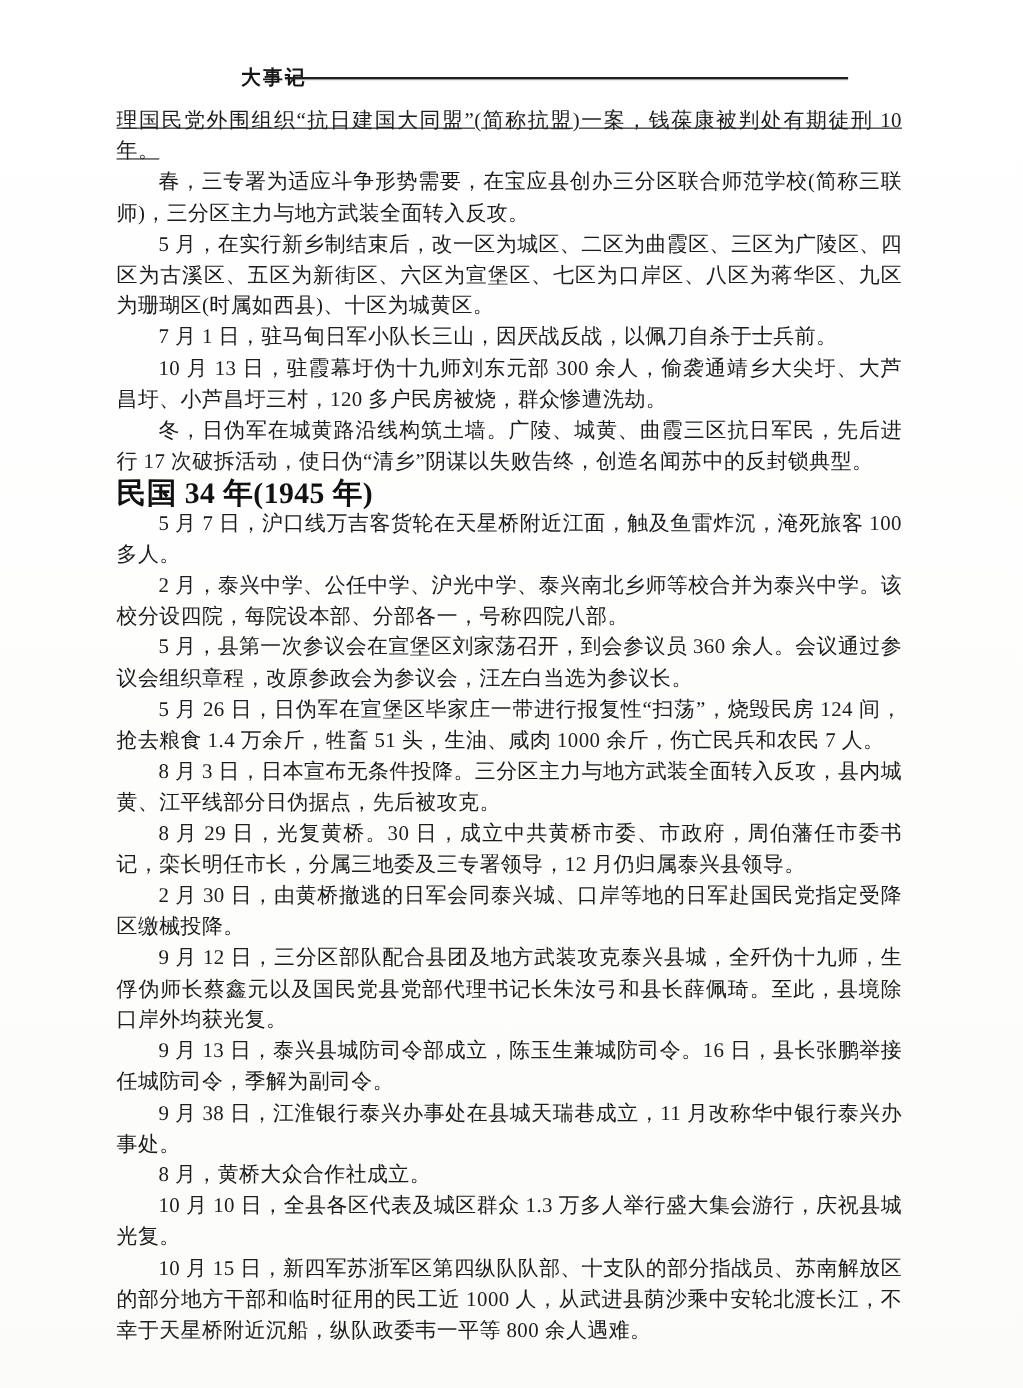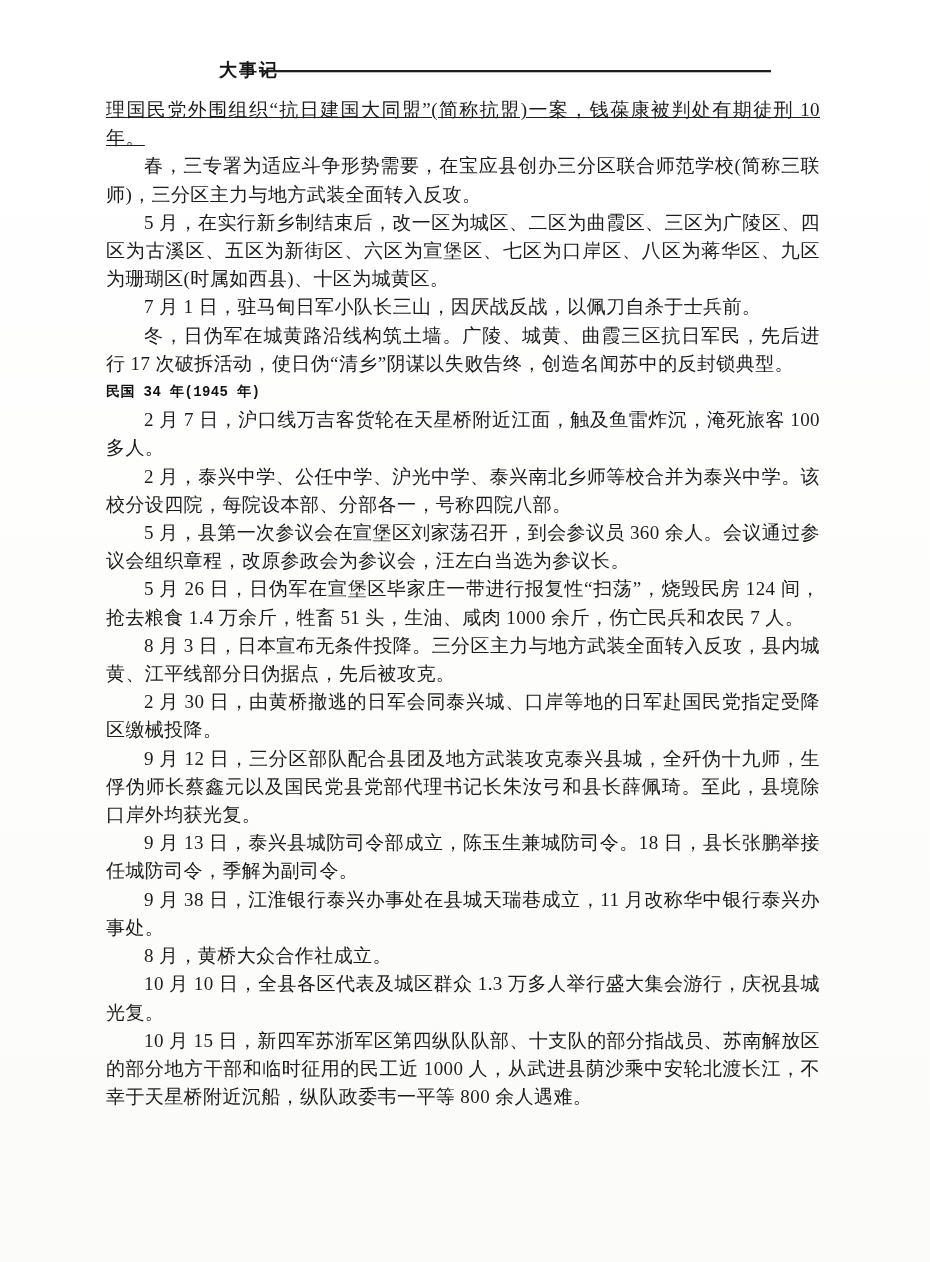--- a/index.html
+++ b/index.html
@@ -60,49 +60,50 @@
   .content p.entry {
     text-indent: 2em;
   }
   .content p.continuation {
     text-indent: 0;
     text-decoration: underline;
   }
   .content p.era-heading {
     text-indent: 0;
     font-weight: bold;
-    font-size: 14px;
+    font-size: 27px;
     color: #111;
-    font-family: Liberation Mono, monospace;
   }
 </style>
 </head>
 <body>
 
 <div class="page">
 
   <div class="running-header">
     <span class="header-title">大事记</span>
     <div class="header-rule"></div>
   </div>
 
   <div class="content">
       <p class="continuation">理国民党外围组织“抗日建国大同盟”(简称抗盟)一案，钱葆康被判处有期徒刑 10 年。</p>
       <p class="entry">春，三专署为适应斗争形势需要，在宝应县创办三分区联合师范学校(简称三联师)，三分区主力与地方武装全面转入反攻。</p>
       <p class="entry">5 月，在实行新乡制结束后，改一区为城区、二区为曲霞区、三区为广陵区、四区为古溪区、五区为新街区、六区为宣堡区、七区为口岸区、八区为蒋华区、九区为珊瑚区(时属如西县)、十区为城黄区。</p>
       <p class="entry">7 月 1 日，驻马甸日军小队长三山，因厌战反战，以佩刀自杀于士兵前。</p>
+      <p class="entry">10 月 13 日，驻霞幕圩伪十九师刘东元部 300 余人，偷袭通靖乡大尖圩、大芦昌圩、小芦昌圩三村，120 多户民房被烧，群众惨遭洗劫。</p>
       <p class="entry">冬，日伪军在城黄路沿线构筑土墙。广陵、城黄、曲霞三区抗日军民，先后进行 17 次破拆活动，使日伪“清乡”阴谋以失败告终，创造名闻苏中的反封锁典型。</p>
       <p class="era-heading">民国 34 年(1945 年)</p>
-      <p class="entry">2 月 7 日，沪口线万吉客货轮在天星桥附近江面，触及鱼雷炸沉，淹死旅客 100 多人。</p>
+      <p class="entry">5 月 7 日，沪口线万吉客货轮在天星桥附近江面，触及鱼雷炸沉，淹死旅客 100 多人。</p>
       <p class="entry">2 月，泰兴中学、公任中学、沪光中学、泰兴南北乡师等校合并为泰兴中学。该校分设四院，每院设本部、分部各一，号称四院八部。</p>
       <p class="entry">5 月，县第一次参议会在宣堡区刘家荡召开，到会参议员 360 余人。会议通过参议会组织章程，改原参政会为参议会，汪左白当选为参议长。</p>
       <p class="entry">5 月 26 日，日伪军在宣堡区毕家庄一带进行报复性“扫荡”，烧毁民房 124 间，抢去粮食 1.4 万余斤，牲畜 51 头，生油、咸肉 1000 余斤，伤亡民兵和农民 7 人。</p>
       <p class="entry">8 月 3 日，日本宣布无条件投降。三分区主力与地方武装全面转入反攻，县内城黄、江平线部分日伪据点，先后被攻克。</p>
+      <p class="entry">8 月 29 日，光复黄桥。30 日，成立中共黄桥市委、市政府，周伯藩任市委书记，栾长明任市长，分属三地委及三专署领导，12 月仍归属泰兴县领导。</p>
       <p class="entry">2 月 30 日，由黄桥撤逃的日军会同泰兴城、口岸等地的日军赴国民党指定受降区缴械投降。</p>
       <p class="entry">9 月 12 日，三分区部队配合县团及地方武装攻克泰兴县城，全歼伪十九师，生俘伪师长蔡鑫元以及国民党县党部代理书记长朱汝弓和县长薛佩琦。至此，县境除口岸外均获光复。</p>
-      <p class="entry">9 月 13 日，泰兴县城防司令部成立，陈玉生兼城防司令。18 日，县长张鹏举接任城防司令，季解为副司令。</p>
+      <p class="entry">9 月 13 日，泰兴县城防司令部成立，陈玉生兼城防司令。16 日，县长张鹏举接任城防司令，季解为副司令。</p>
       <p class="entry">9 月 38 日，江淮银行泰兴办事处在县城天瑞巷成立，11 月改称华中银行泰兴办事处。</p>
       <p class="entry">8 月，黄桥大众合作社成立。</p>
       <p class="entry">10 月 10 日，全县各区代表及城区群众 1.3 万多人举行盛大集会游行，庆祝县城光复。</p>
       <p class="entry">10 月 15 日，新四军苏浙军区第四纵队队部、十支队的部分指战员、苏南解放区的部分地方干部和临时征用的民工近 1000 人，从武进县荫沙乘中安轮北渡长江，不幸于天星桥附近沉船，纵队政委韦一平等 800 余人遇难。</p>
     </div>
 
 </div>
 
 </body></html>

